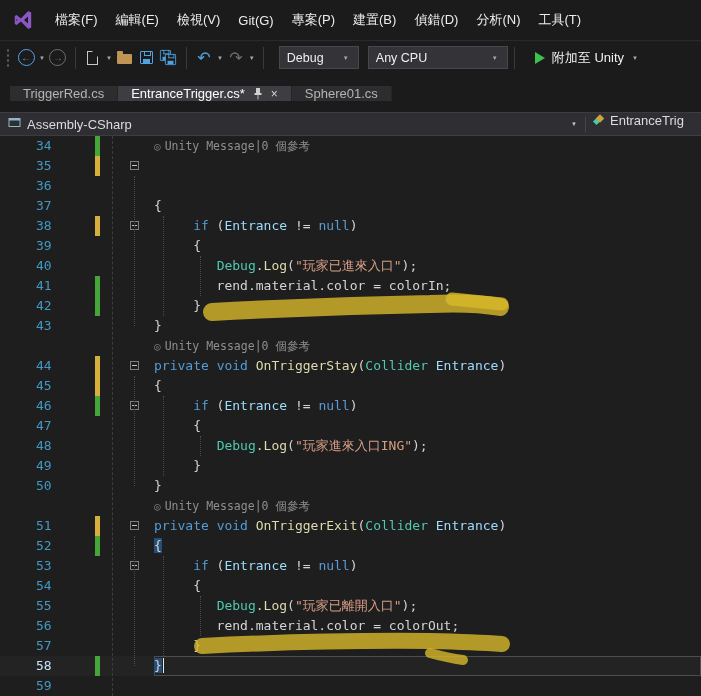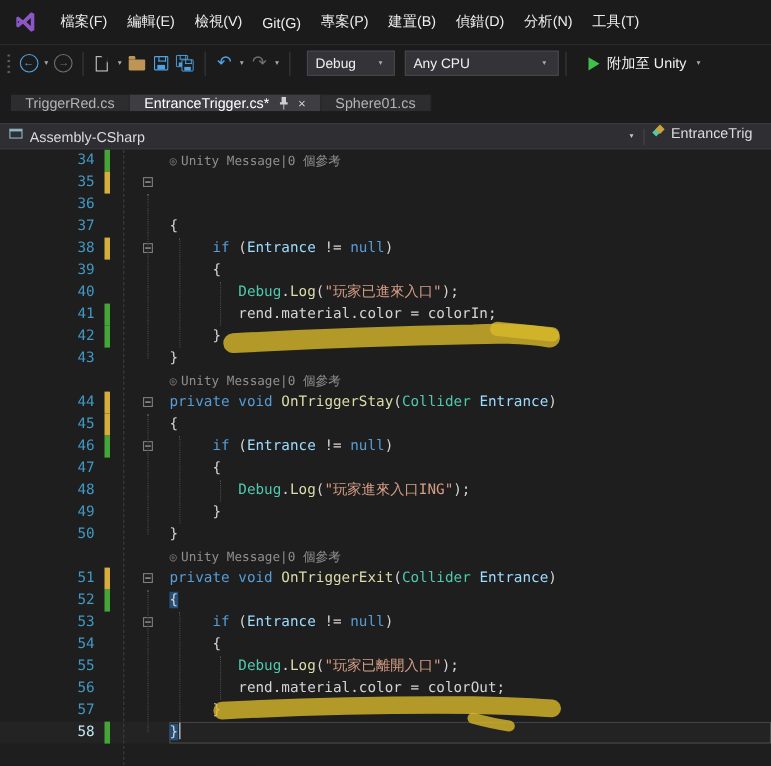--- a/index.html
+++ b/index.html
@@ -61,21 +61,21 @@
   .nav-div { width:1px; height:15px; background:#46464A; }
   .nav-right { flex:1; display:flex; gap:5px; padding:0 6px; height:100%; overflow:hidden; white-space:nowrap; }
 
   
   .editor { position:relative; height:560px; background:#1E1E1E; font-family:"DejaVu Sans Mono", monospace; font-size:13px; overflow:hidden; }
   .row { display:flex; height:20px; line-height:20px; }
   .row.current { background:#232324; }
   .row.current .code { box-shadow: inset 0 0 0 1px #4E4E4E; }
   .row.current .num { color:var(--line_number_active); }
   .glyph { width:36px; }
-  .num { width:56px; text-align:right; padding-right:6px; color:var(--line_number); }
+  .num { width:56px; text-align:left; padding-right:6px; color:var(--line_number); }
   .track { width:14px; position:relative; }
   .track.green::after, .track.yellow::after { content:""; position:absolute; left:3px; top:0; bottom:0; width:5px; }
   .track.green::after { background:var(--track_saved); }
   .track.yellow::after { background:var(--track_unsaved); }
   .outline { width:48px; position:relative; }
   .foldbox { position:absolute; left:24px; top:5px; width:9px; height:9px; border:1px solid #7E7E7E; background:#1E1E1E; }
   .foldbox::after { content:""; position:absolute; left:1px; right:1px; top:3px; height:1px; background:#C0C0C0; }
   .code { flex:1; white-space:pre; color:var(--plain); }
   .tk-kw { color:var(--keyword); }
   .tk-type { color:var(--type); }
@@ -402,20 +402,27 @@
         <div class="outline"></div>
         <div class="code"><span class="tk-pl">     }</span></div>
       </div>
       <div class="row current">
         <div class="glyph"></div>
         <div class="num">58</div>
         <div class="track green"></div>
         <div class="outline"></div>
         <div class="code"><span class="tk-bracehl">}</span><span class="cursor"></span></div>
       </div>
+      <div class="row">
+        <div class="glyph"></div>
+        <div class="num">59</div>
+        <div class="track"></div>
+        <div class="outline"></div>
+        <div class="code"></div>
+      </div>
     </div>
 <div class="iguide dashed" style="left: 112px; top: 0px; height: 560px;"></div>
     <div class="iguide" style="left: 134px; top: 40px; height: 150px;"></div>
     <div class="iguide" style="left: 134px; top: 240px; height: 110px;"></div>
     <div class="iguide" style="left: 134px; top: 400px; height: 130px;"></div>
     <div class="iguide" style="left: 163px; top: 80px; height: 100px;"></div>
     <div class="iguide" style="left: 200px; top: 120px; height: 40px;"></div>
     <div class="iguide" style="left: 163px; top: 260px; height: 80px;"></div>
     <div class="iguide" style="left: 200px; top: 300px; height: 20px;"></div>
     <div class="iguide" style="left: 163px; top: 420px; height: 100px;"></div>

